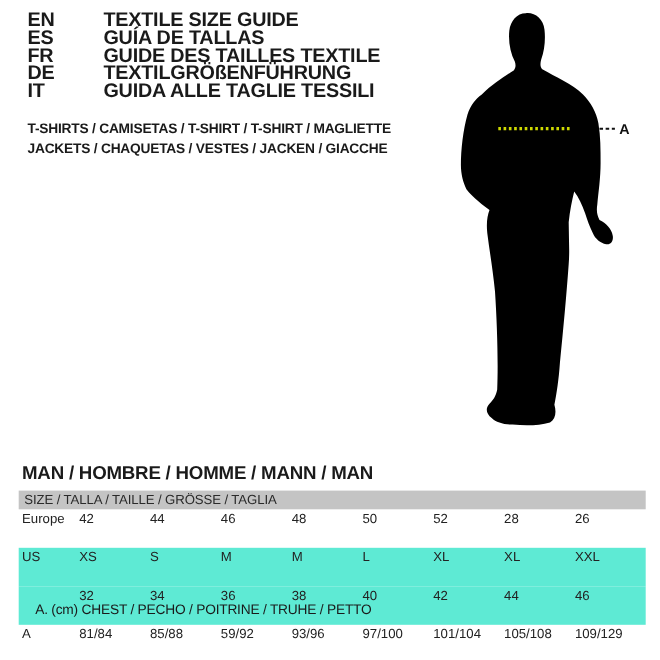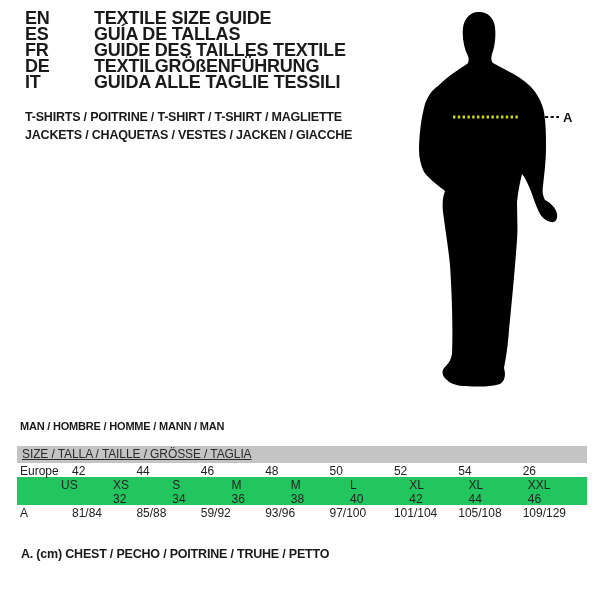--- a/index.html
+++ b/index.html
@@ -14,35 +14,35 @@
   .lang-row{display:flex;line-height:16px;font-size:18px;font-weight:700;letter-spacing:-0.2px;gap:36px;}
   .lang-code{width:33px;flex:0 0 33px;}
 
   
   .cat-block{left:25px;top:108px;font-size:12.5px;font-weight:700;line-height:18px;letter-spacing:-0.2px;}
 
   
   .figure-svg{left:390px;top:0px;width:210px;height:400px;}
 
   
-  .man-label{left:20px;top:420px;font-size:11px;font-weight:700;letter-spacing:-0.2px;}
+  .man-label{left:20px;top:420px;font-size:17px;font-weight:700;letter-spacing:-0.2px;}
 
   
   .size-table{left:17px;top:446px;width:570px;font-size:12px;color:#222;}
   .thead{
     background:#c4c4c4;height:17px;line-height:17px;padding-left:5px;
-    font-size:12px;color:#2a2a2a;letter-spacing:-0.1px;text-decoration:underline;
+    font-size:12px;color:#2a2a2a;letter-spacing:-0.1px;
   }
-  .trow{display:flex;height:14px;line-height:17px;}
-  .trow.stripe{background:#22c55e;padding-left:41px;}
+  .trow{display:flex;height:35px;line-height:17px;}
+  .trow.stripe{background:#5eead4;}
   .tlabel{flex:0 0 52px;padding-left:3px;text-align:left;}
   .tcell{flex:1;text-align:left;}
 
   
-  .footnote{left:21px;top:547px;font-size:12.5px;font-weight:700;letter-spacing:-0.2px;}
+  .footnote{left:32px;top:547px;font-size:12.5px;font-weight:400;letter-spacing:-0.2px;}
 </style>
 </head>
 <body>
 
 <div class="abs lang-block">
   <div class="lang-row">
     <span class="lang-code">EN</span>
     <span>TEXTILE SIZE GUIDE</span>
   </div>
   <div class="lang-row">
@@ -57,21 +57,21 @@
     <span class="lang-code">DE</span>
     <span>TEXTILGRÖßENFÜHRUNG</span>
   </div>
   <div class="lang-row">
     <span class="lang-code">IT</span>
     <span>GUIDA ALLE TAGLIE TESSILI</span>
   </div>
 </div>
 
 <div class="abs cat-block">
-  <div>T-SHIRTS / POITRINE / T-SHIRT / T-SHIRT / MAGLIETTE</div>
+  <div>T-SHIRTS / CAMISETAS / T-SHIRT / T-SHIRT / MAGLIETTE</div>
   <div>JACKETS / CHAQUETAS / VESTES / JACKEN / GIACCHE</div>
 </div>
 
 <svg class="abs figure-svg" viewBox="0 0 210 400" xmlns="http://www.w3.org/2000/svg">
   <path fill="#000000" d="
     M88,12
     C96,11 104,17 105,27
     C106,36 105,46 102,54
     C101,58 101,61 103,63
     C115,70 130,76 140,86
@@ -115,21 +115,21 @@
   <div class="thead">SIZE / TALLA / TAILLE / GRÖSSE / TAGLIA</div>
 
   <div class="trow">
     <div class="tlabel">Europe</div>
     <div class="tcell">42</div>
     <div class="tcell">44</div>
     <div class="tcell">46</div>
     <div class="tcell">48</div>
     <div class="tcell">50</div>
     <div class="tcell">52</div>
-    <div class="tcell">54</div>
+    <div class="tcell">28</div>
     <div class="tcell">26</div>
   </div>
 
   <div class="trow stripe">
     <div class="tlabel">US</div>
     <div class="tcell">XS</div>
     <div class="tcell">S</div>
     <div class="tcell">M</div>
     <div class="tcell">M</div>
     <div class="tcell">L</div>

